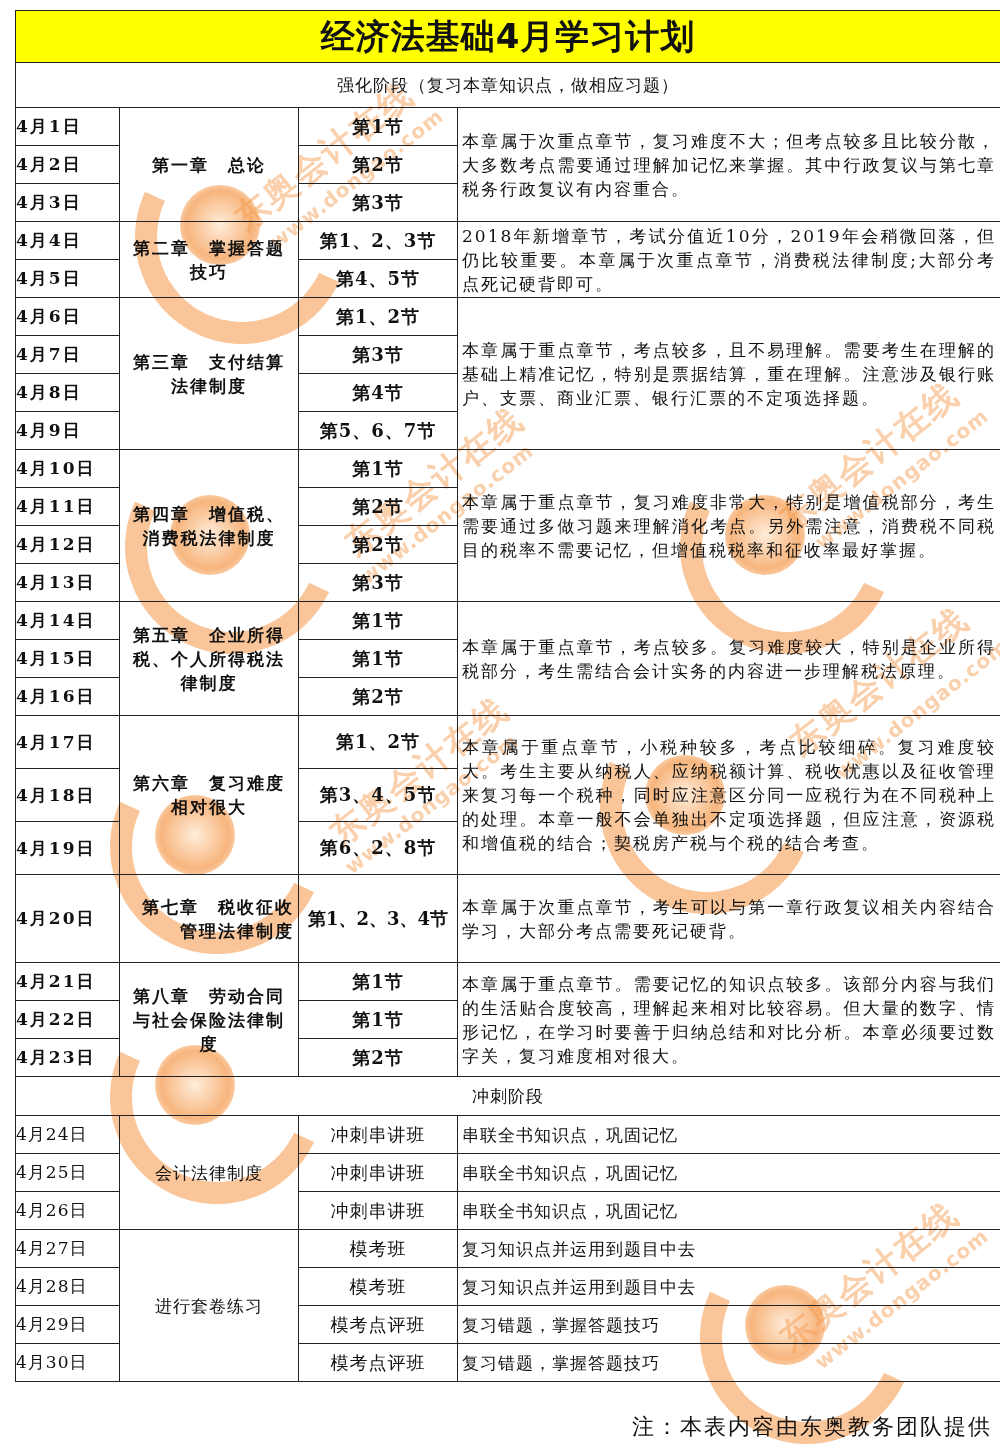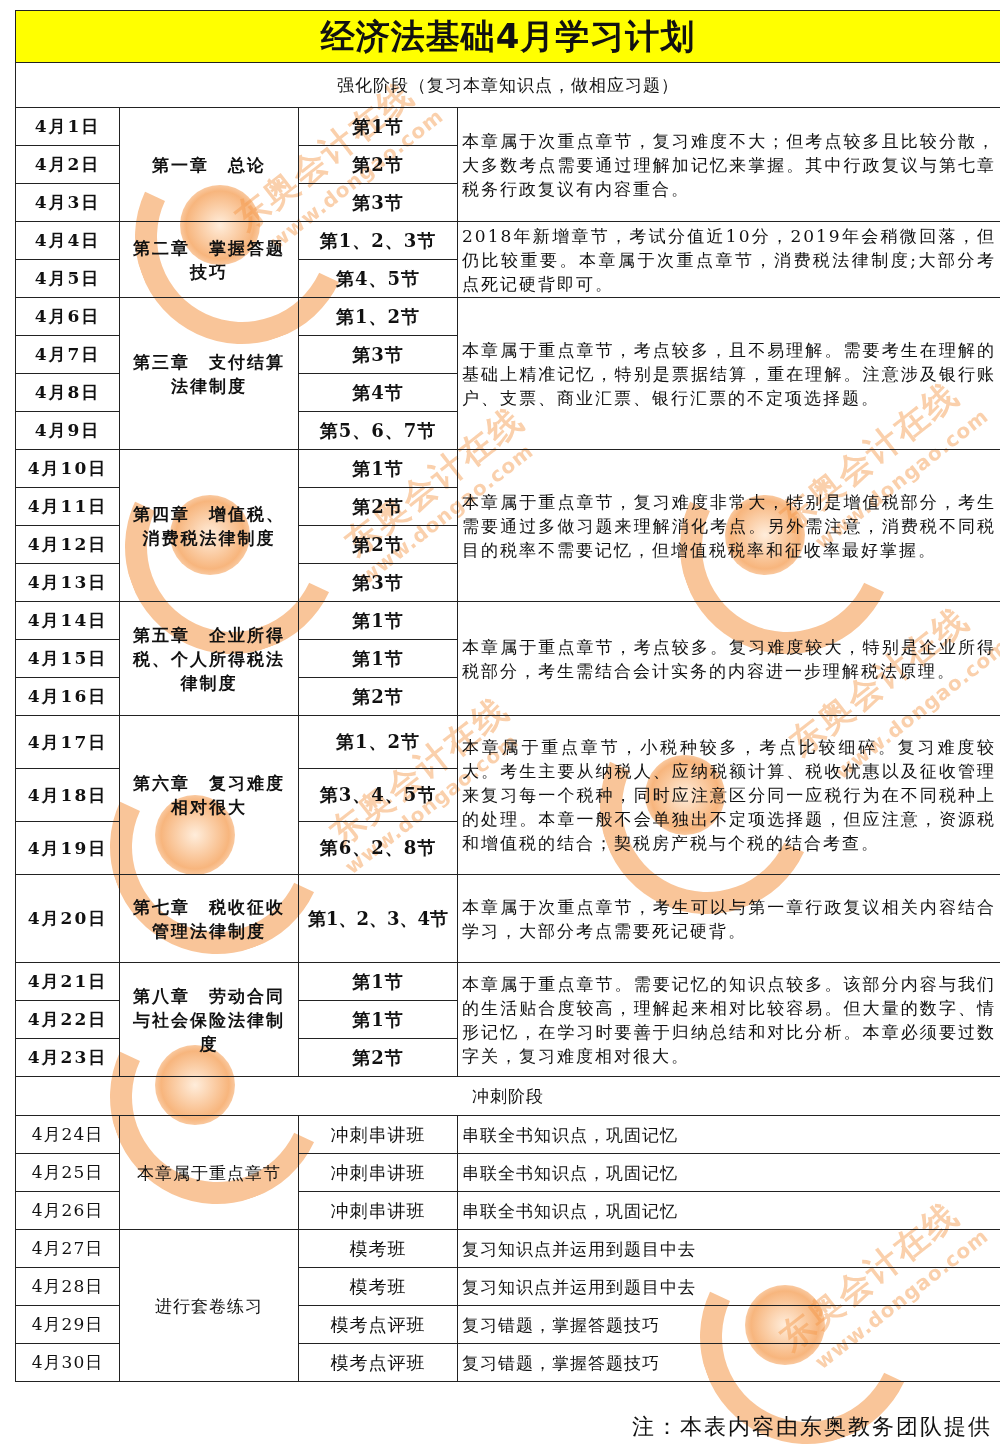--- a/index.html
+++ b/index.html
@@ -15,21 +15,21 @@
              color:rgba(244,150,70,0.45); white-space:nowrap; }
   .wm .t1 { font-size:34px; letter-spacing:2px; }
   .wm .t2 { font-size:20px; letter-spacing:1px; }
   table.plan { position:absolute; left:15px; top:10px; width:985px; border-collapse:collapse;
                table-layout:fixed; z-index:1; background:transparent; }
   table.plan td { border:1.5px solid #222; padding:0; vertical-align:middle; background:transparent; }
   .title { background:#ffff00 !important; height:51px; text-align:center;
            font-family:"DejaVu Sans","Liberation Sans",sans-serif; font-weight:bold; font-size:34px;
            letter-spacing:1px; }
   .phase { height:44px; text-align:center; font-size:17px; letter-spacing:1px; }
-  .date { text-align:center; font-size:17px; letter-spacing:2px; font-weight:bold; }
+  .date { text-align:left; font-size:17px; letter-spacing:2px; font-weight:bold; }
   .chap { text-align:center; font-size:17px; letter-spacing:2px; line-height:24px; padding:0 4px !important; font-weight:bold; }
   .sec { text-align:center; font-size:18px; letter-spacing:1px; font-weight:bold; }
   .note { font-size:17px; letter-spacing:2px; line-height:24px; padding:0 4px !important; text-align:justify; }
   .sprint .date, .sprint .chap, .sprint .sec, .sprint .note { font-weight:normal; letter-spacing:1px; }
   tr.h38 td { height:37px; }
   tr.h53 td { height:52px; }
   tr.h88 td { height:87px; }
   .footnote { position:absolute; right:8px; top:1412px; font-size:22px; letter-spacing:2px; z-index:1; }
 </style>
 </head>
@@ -180,21 +180,21 @@
       <td class="date">4月18日</td>
       <td class="sec">第3、4、5节</td>
     </tr>
     <tr class="h53">
       <td class="date">4月19日</td>
       <td class="sec">第6、2、8节</td>
     </tr>
 
     <tr class="h88">
       <td class="date">4月20日</td>
-      <td class="chap" style="text-align:center;margin-top:32px;">第七章　税收征收管理法律制度</td>
+      <td class="chap" style="text-align:right;margin-top:32px;">第七章　税收征收管理法律制度</td>
       <td class="sec" style="letter-spacing:0;">第1、2、3、4节</td>
       <td class="note">本章属于次重点章节，考生可以与第一章行政复议相关内容结合学习，大部分考点需要死记硬背。</td>
     </tr>
 
     <tr class="h38">
       <td class="date">4月21日</td>
       <td class="chap" rowspan="3">第八章　劳动合同与社会保险法律制度</td>
       <td class="sec">第1节</td>
       <td class="note" rowspan="3">本章属于重点章节。需要记忆的知识点较多。该部分内容与我们的生活贴合度较高，理解起来相对比较容易。但大量的数字、情形记忆，在学习时要善于归纳总结和对比分析。本章必须要过数字关，复习难度相对很大。</td>
     </tr>
@@ -207,21 +207,21 @@
       <td class="sec">第2节</td>
     </tr>
 
     <tr>
       <td colspan="4" class="phase" style="height:38px;border-radius:19px;">冲刺阶段</td>
     </tr>
   </tbody>
   <tbody class="sprint">
     <tr class="h38">
       <td class="date">4月24日</td>
-      <td class="chap" rowspan="3">本章属于重点章节</td>
+      <td class="chap" rowspan="3">会计法律制度</td>
       <td class="sec">冲刺串讲班</td>
       <td class="note">串联全书知识点，巩固记忆</td>
     </tr>
     <tr class="h38">
       <td class="date">4月25日</td>
       <td class="sec">冲刺串讲班</td>
       <td class="note">串联全书知识点，巩固记忆</td>
     </tr>
     <tr class="h38">
       <td class="date">4月26日</td>

